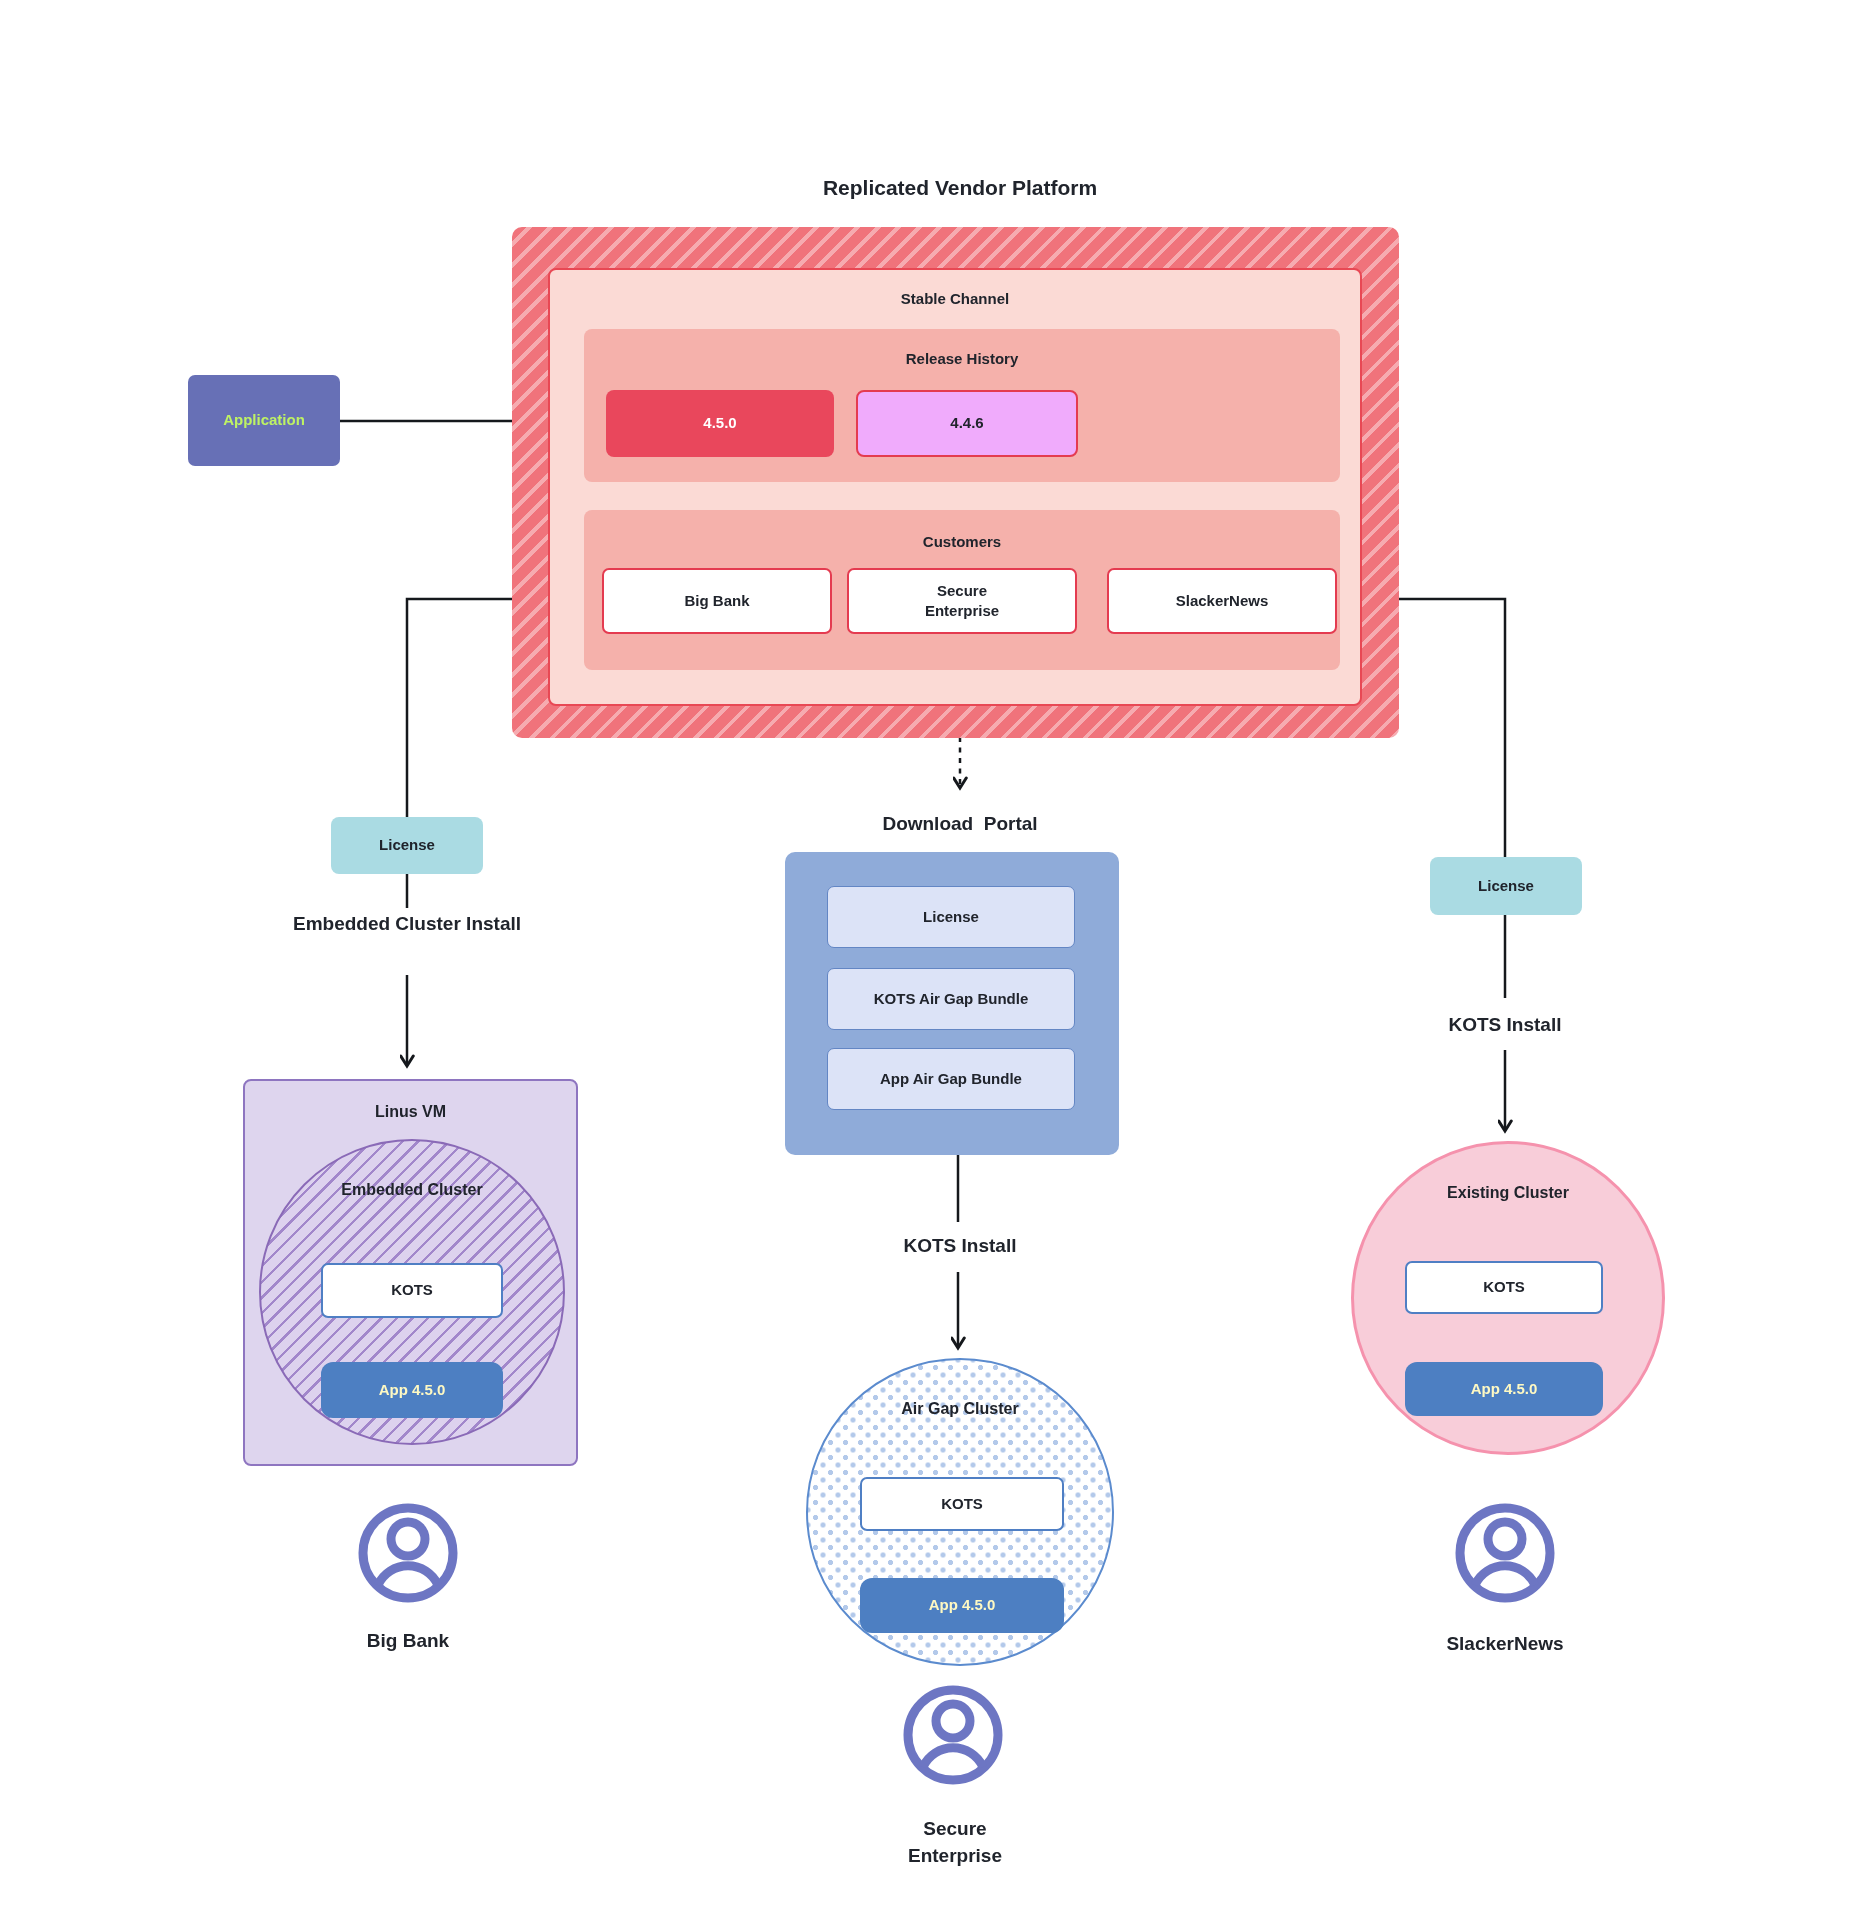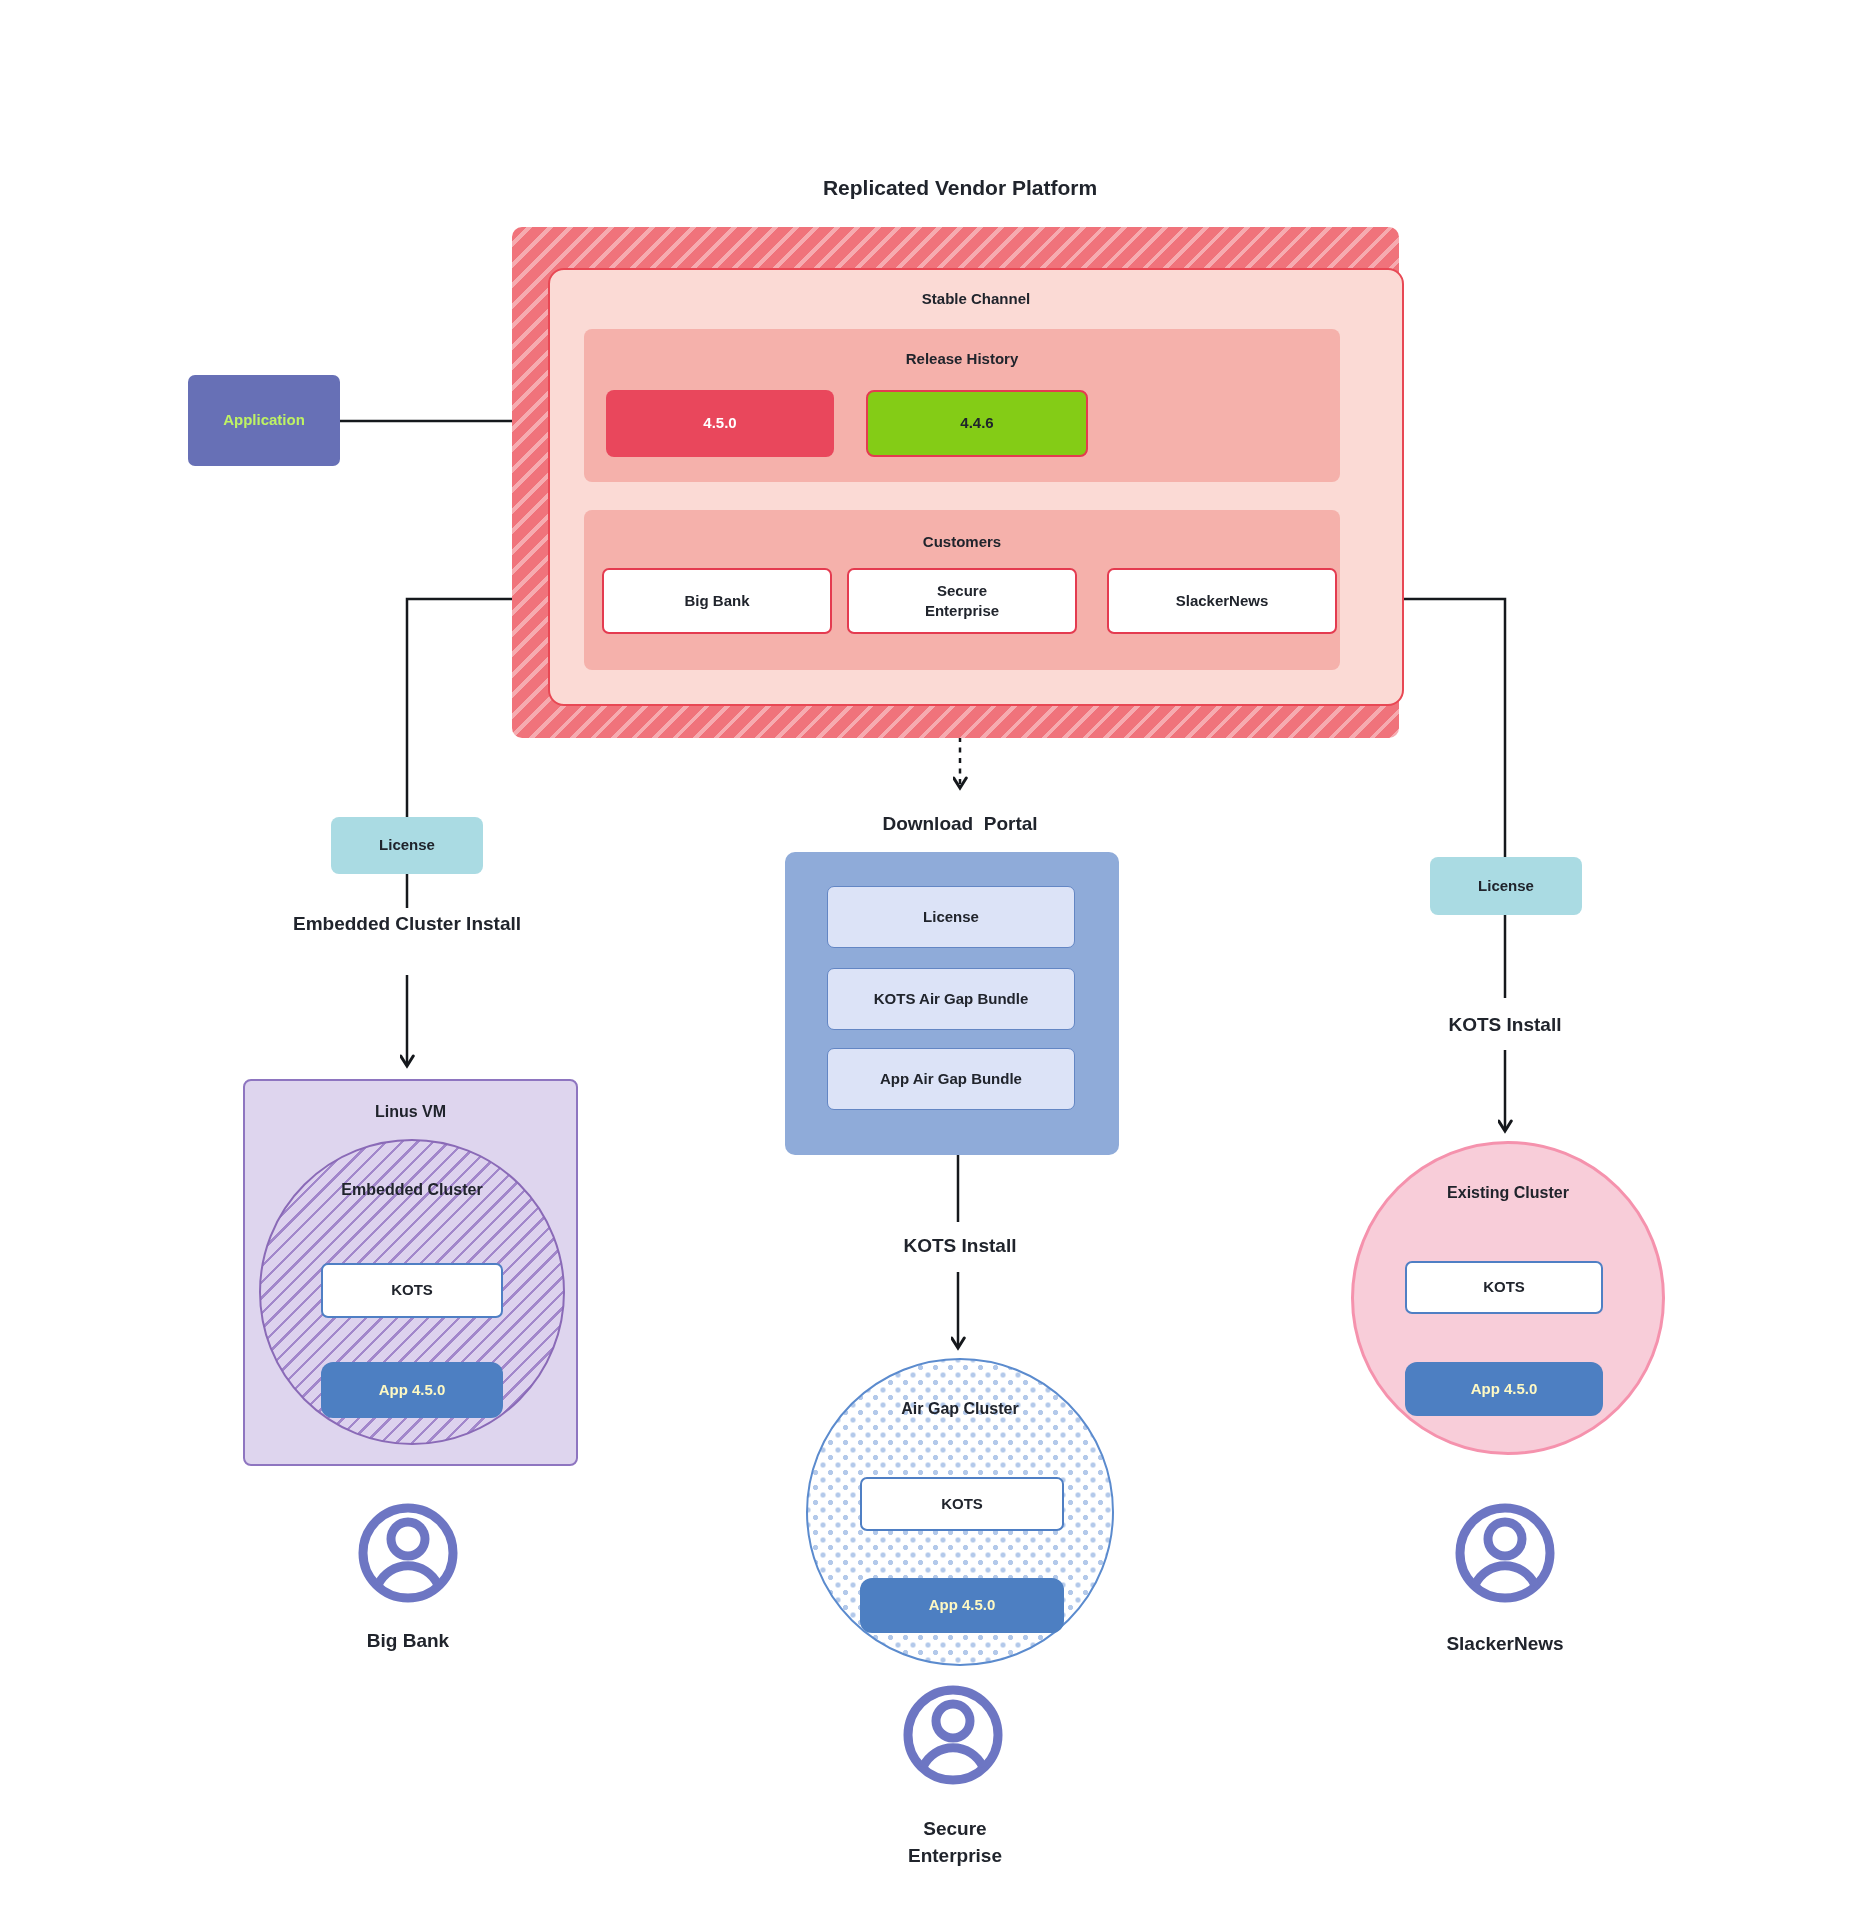--- a/index.html
+++ b/index.html
@@ -21,26 +21,26 @@
   }
   .narrow{max-width:92px;display:inline-block;}
 
   
   #title{left:660px;top:176px;width:600px;text-align:center;font-size:21px;font-weight:600;}
   #app-box{left:188px;top:375px;width:152px;height:91px;background:#6770b6;color:#bef264;border-radius:7px;}
   #platform-outer{
     left:512px;top:227px;width:887px;height:511px;border-radius:10px;
     background:repeating-linear-gradient(135deg,#f0737b 0px,#f0737b 10.5px,#f6abb0 10.5px,#f6abb0 14.5px);
   }
-  #stable{left:548px;top:268px;width:810px;height:434px;background:#fbdad5;border:2px solid #e84854;border-radius:16px;padding-left:42px;}
+  #stable{left:548px;top:268px;width:810px;height:434px;background:#fbdad5;border:2px solid #e84854;border-radius:8px;}
   #stable .panel-label{top:20px;}
   #release{position:absolute;left:34px;top:59px;width:756px;height:153px;background:#f5b1ab;border-radius:8px;}
   #release .panel-label{top:21px;}
   #rel-450{left:22px;top:61px;width:228px;height:67px;background:#e9475c;color:#ffffff;border-radius:8px;}
-  #rel-446{left:282px;top:61px;width:222px;height:67px;background:#84cc16;border:2px solid #e43b50;border-radius:8px;}
+  #rel-446{left:272px;top:61px;width:222px;height:67px;background:#f0abfc;border:2px solid #e43b50;border-radius:8px;}
   #customers{position:absolute;left:34px;top:240px;width:756px;height:160px;background:#f5b1ab;border-radius:8px;}
   #customers .panel-label{top:23px;}
   .cust-box{top:58px;width:230px;height:66px;background:#ffffff;border:2px solid #e43b50;border-radius:7px;}
   #cust-1{left:18px;} #cust-2{left:263px;} #cust-3{left:523px;}
 
   
   #license-left{left:331px;top:817px;width:152px;height:57px;background:#aadbe3;border-radius:8px;}
   #install-left{left:292px;top:911px;width:230px;}
   #vm-box{left:243px;top:1079px;width:331px;height:383px;background:#ded5ee;border:2px solid #8e75c0;border-radius:8px;}
   #vm-box .panel-label{top:22px;font-size:16px;}

